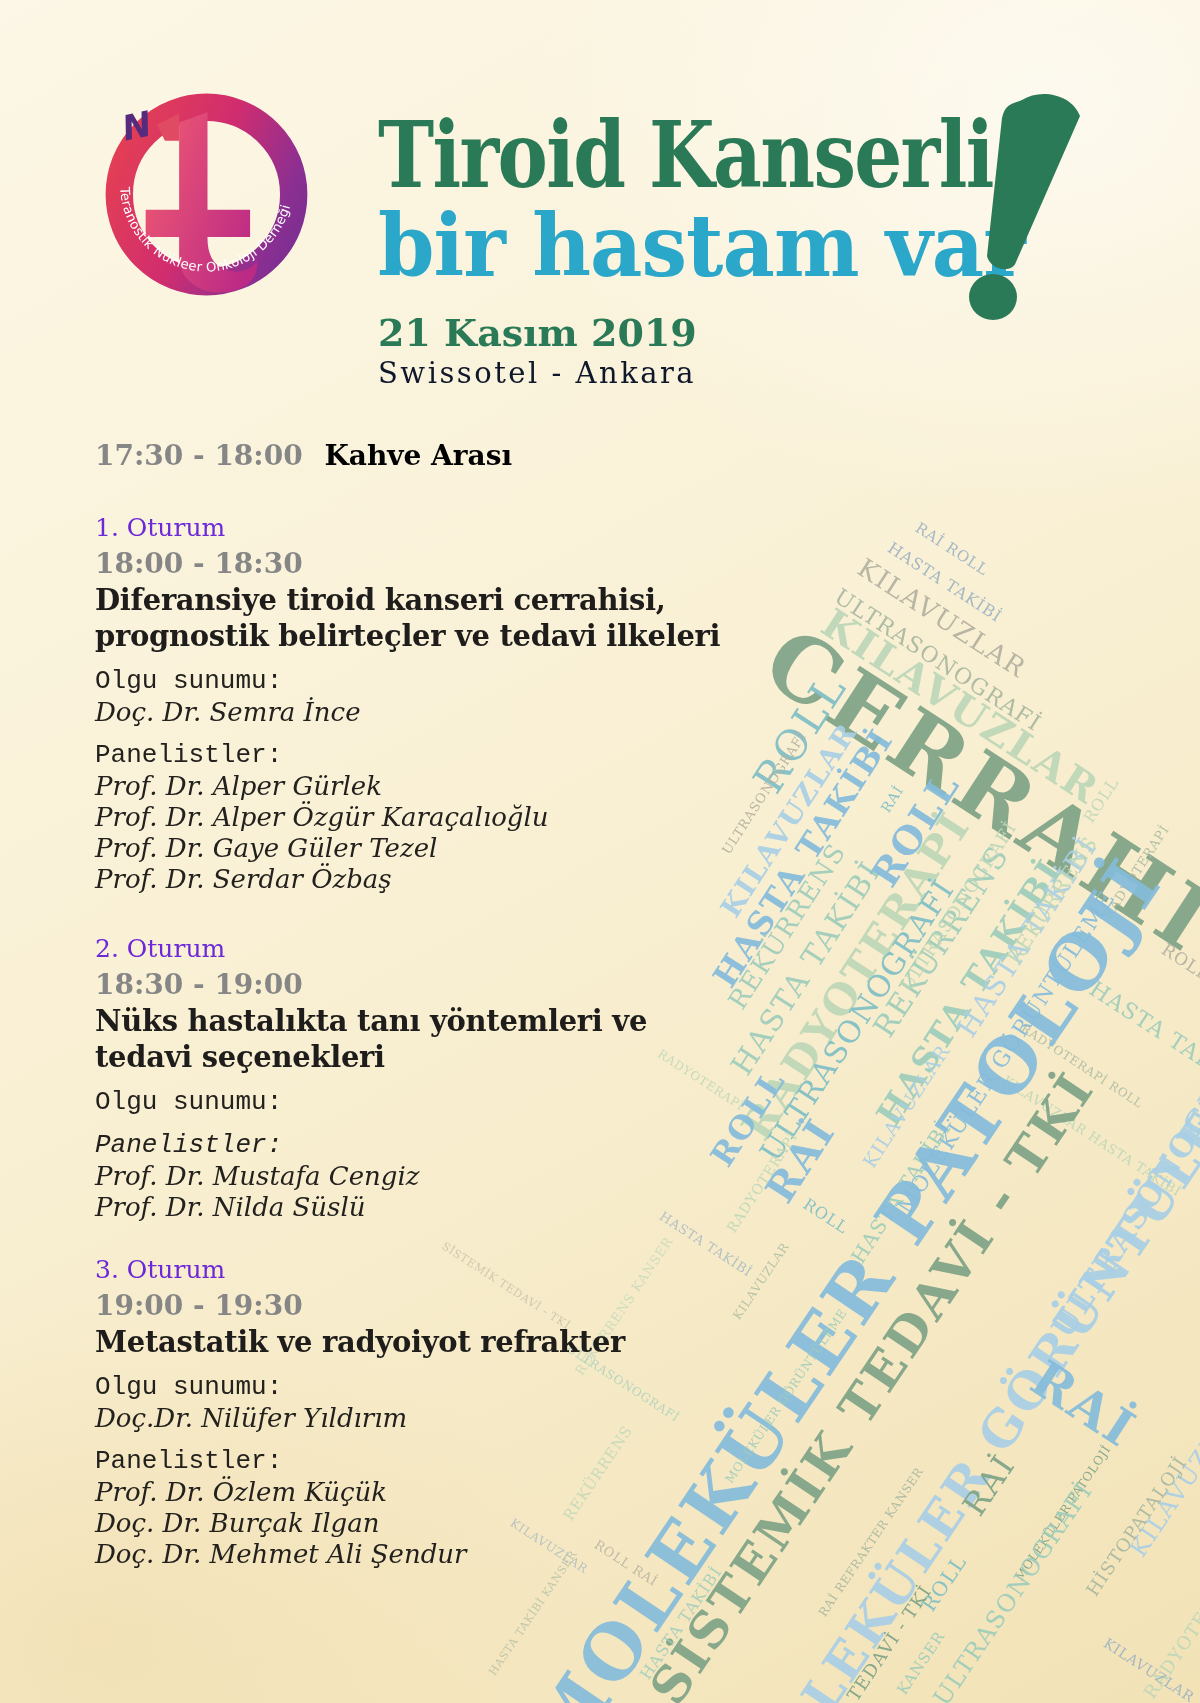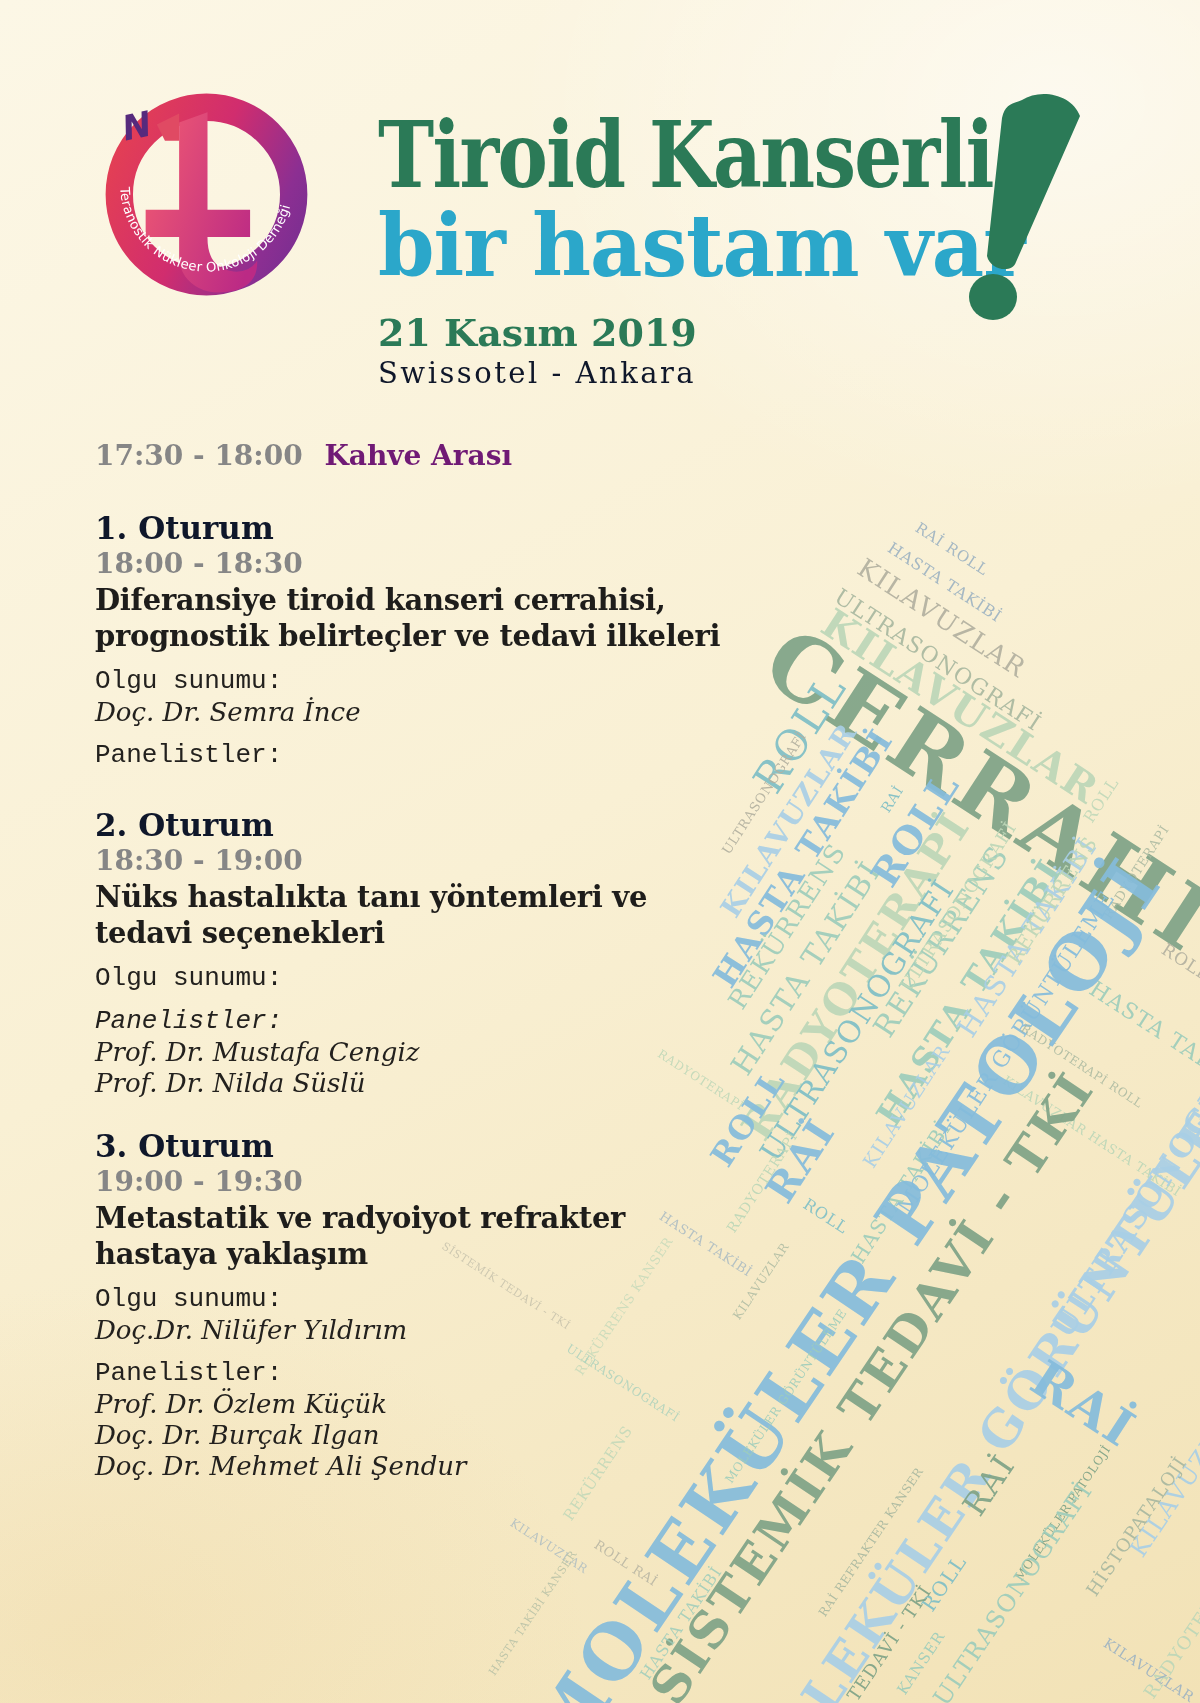--- a/index.html
+++ b/index.html
@@ -25,26 +25,26 @@
       letter-spacing:-2px;transform:scaleX(.82);transform-origin:0 0;white-space:nowrap;}
   .t2{font-size:86px;line-height:92px;margin-top:2px;font-weight:bold;color:#2ba7ca;
       letter-spacing:-1px;transform:scaleX(.94);transform-origin:0 0;white-space:nowrap;}
   .date{font-size:38px;line-height:38px;margin-top:22px;font-weight:bold;color:#2b7a57;white-space:nowrap;}
   .venue{font-size:29px;line-height:32px;margin-top:5px;color:#0f172a;letter-spacing:2.5px;white-space:nowrap;}
   #excl{position:absolute;left:952px;top:86px;width:142px;height:238px;}
   
   #program{position:absolute;left:95px;top:438px;width:650px;z-index:2;color:#23211e;}
   .coffee{font-size:28px;line-height:36px;font-weight:bold;}
   .time{color:#868686;font-weight:bold;}
-  .coffee .label{color:#701a75;margin-left:12px;margin-top:28px;}
+  .coffee .label{color:#000000;margin-left:12px;margin-top:28px;}
   .session{display:block;}
   #sessions section:nth-of-type(1){margin-top:36px;}
   #sessions section:nth-of-type(2){margin-top:36px;}
   #sessions section:nth-of-type(3){margin-top:29px;}
-  .s-name{font-size:31px;line-height:36px;font-weight:bold;color:#0f172a;}
+  .s-name{font-size:25px;line-height:36px;font-weight:normal;color:#6d28d9;}
   .s-time{font-size:28px;line-height:36px;font-weight:bold;color:#868686;}
   .title-line{font-size:29px;line-height:36px;font-weight:bold;color:#1e1d1b;letter-spacing:-.3px;}
   .s-case,.s-panel{margin-top:12px;}
   .s-label{font-size:26px;line-height:31px;font-family:Liberation Mono, monospace;}
   .case-presenter,.panelist{font-size:26px;line-height:31px;}
   .italic{font-style:italic;}
 </style>
 </head>
 <body>
 
@@ -164,20 +164,26 @@
     <div class="s-title">
           <div class="title-line">Diferansiye tiroid kanseri cerrahisi,</div>
           <div class="title-line">prognostik belirteçler ve tedavi ilkeleri</div>
         </div>
     <div class="s-case">
       <div class="s-label case-label">Olgu sunumu:</div>
       <div class="case-presenter italic">Doç. Dr. Semra İnce</div>
     </div>
     <div class="s-panel">
       <div class="s-label panel-label">Panelistler:</div>
+      <div class="panel-list">
+            <div class="panelist italic">Prof. Dr. Alper Gürlek</div>
+            <div class="panelist italic">Prof. Dr. Alper Özgür Karaçalıoğlu</div>
+            <div class="panelist italic">Prof. Dr. Gaye Güler Tezel</div>
+            <div class="panelist italic">Prof. Dr. Serdar Özbaş</div>
+          </div>
     </div>
   </section>
 
   <section class="session">
     <div class="s-name">2. Oturum</div>
     <div class="s-time">18:30 - 19:00</div>
     <div class="s-title">
           <div class="title-line">Nüks hastalıkta tanı yöntemleri ve</div>
           <div class="title-line">tedavi seçenekleri</div>
         </div>
@@ -191,21 +197,20 @@
             <div class="panelist italic">Prof. Dr. Nilda Süslü</div>
           </div>
     </div>
   </section>
 
   <section class="session">
     <div class="s-name">3. Oturum</div>
     <div class="s-time">19:00 - 19:30</div>
     <div class="s-title">
           <div class="title-line">Metastatik ve radyoiyot refrakter</div>
-          <div class="title-line">hastaya yaklaşım</div>
         </div>
     <div class="s-case">
       <div class="s-label case-label">Olgu sunumu:</div>
       <div class="case-presenter italic">Doç.Dr. Nilüfer Yıldırım</div>
     </div>
     <div class="s-panel">
       <div class="s-label panel-label">Panelistler:</div>
       <div class="panel-list">
             <div class="panelist italic">Prof. Dr. Özlem Küçük</div>
             <div class="panelist italic">Doç. Dr. Burçak Ilgan</div>

